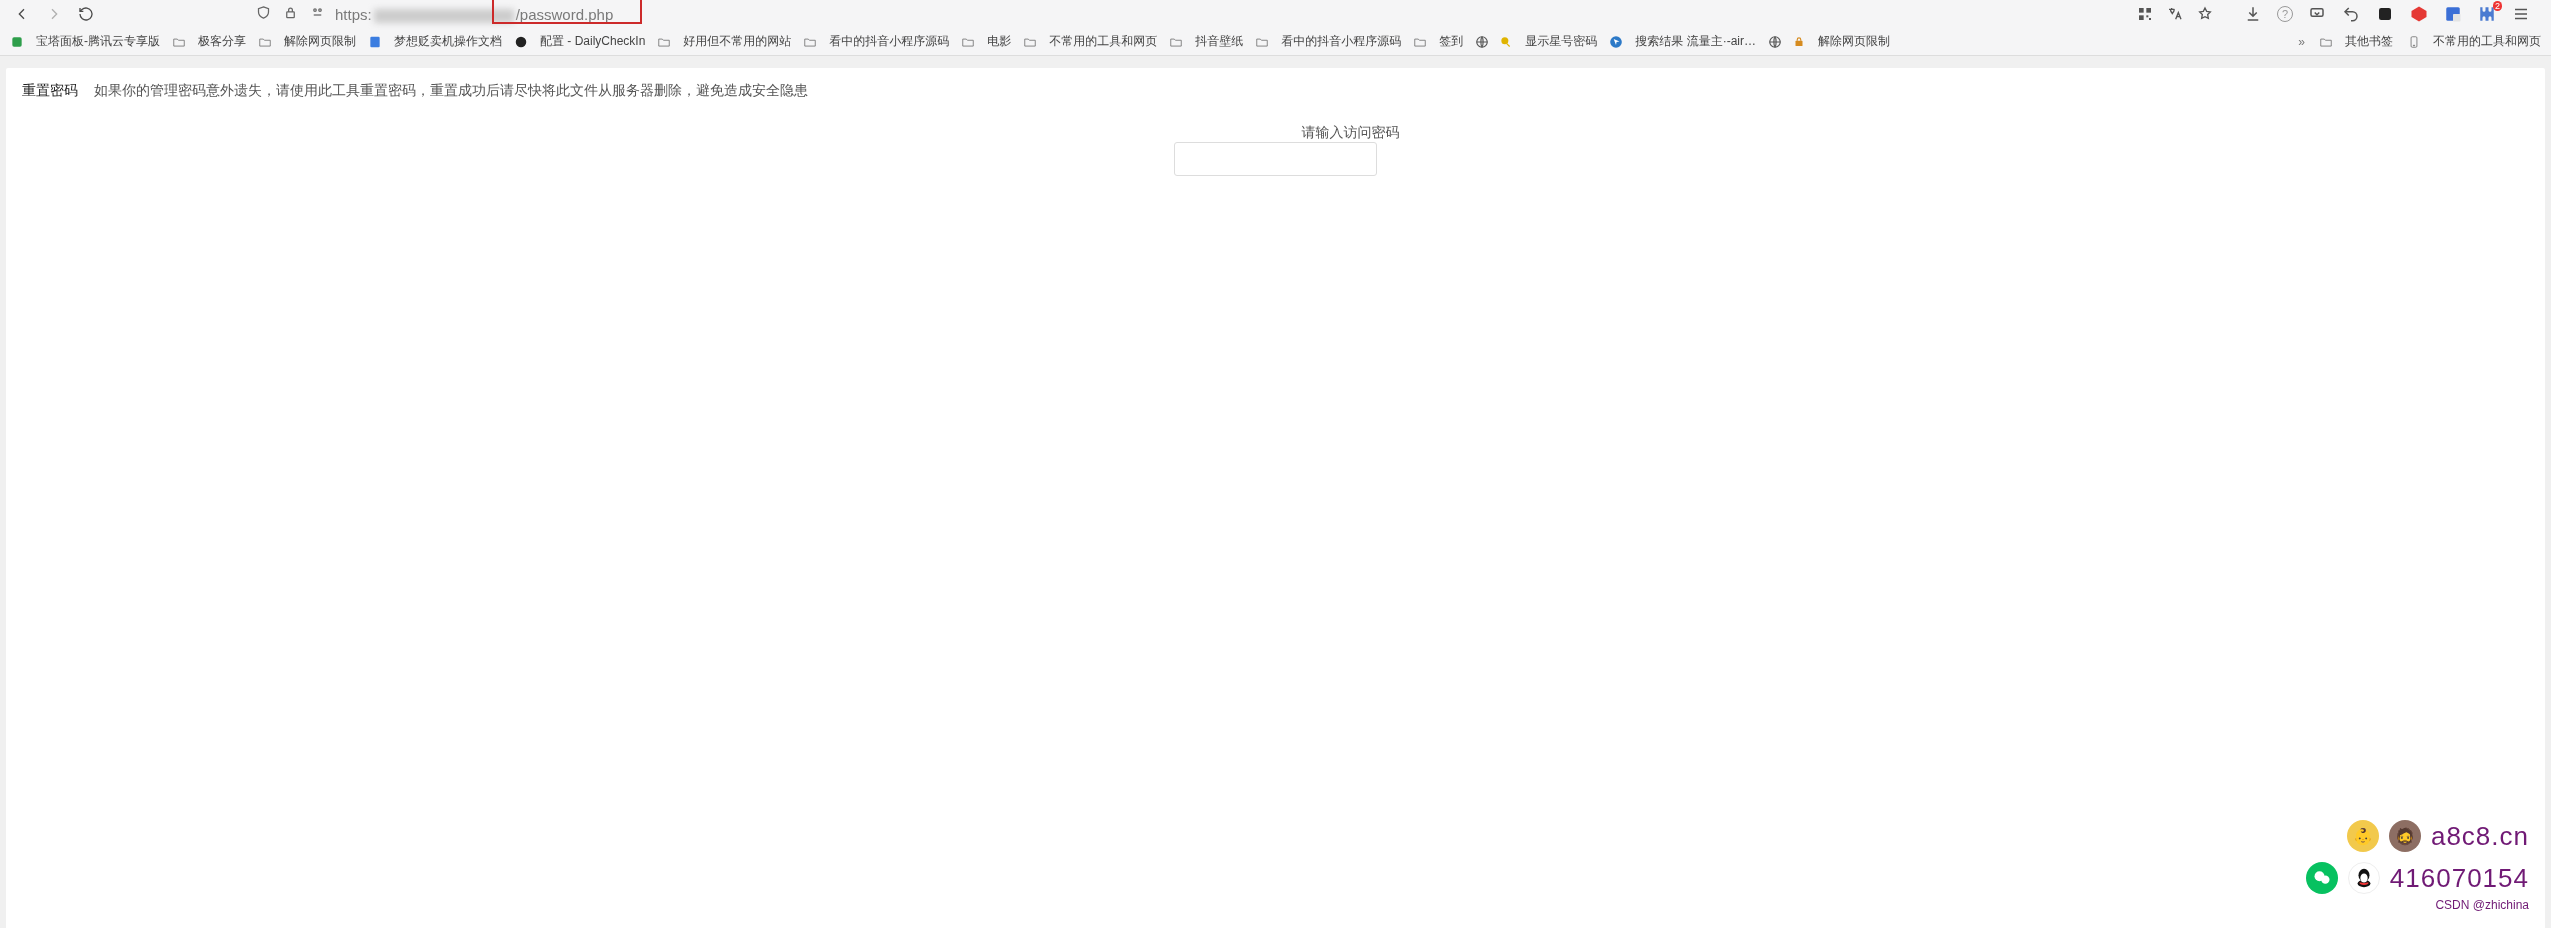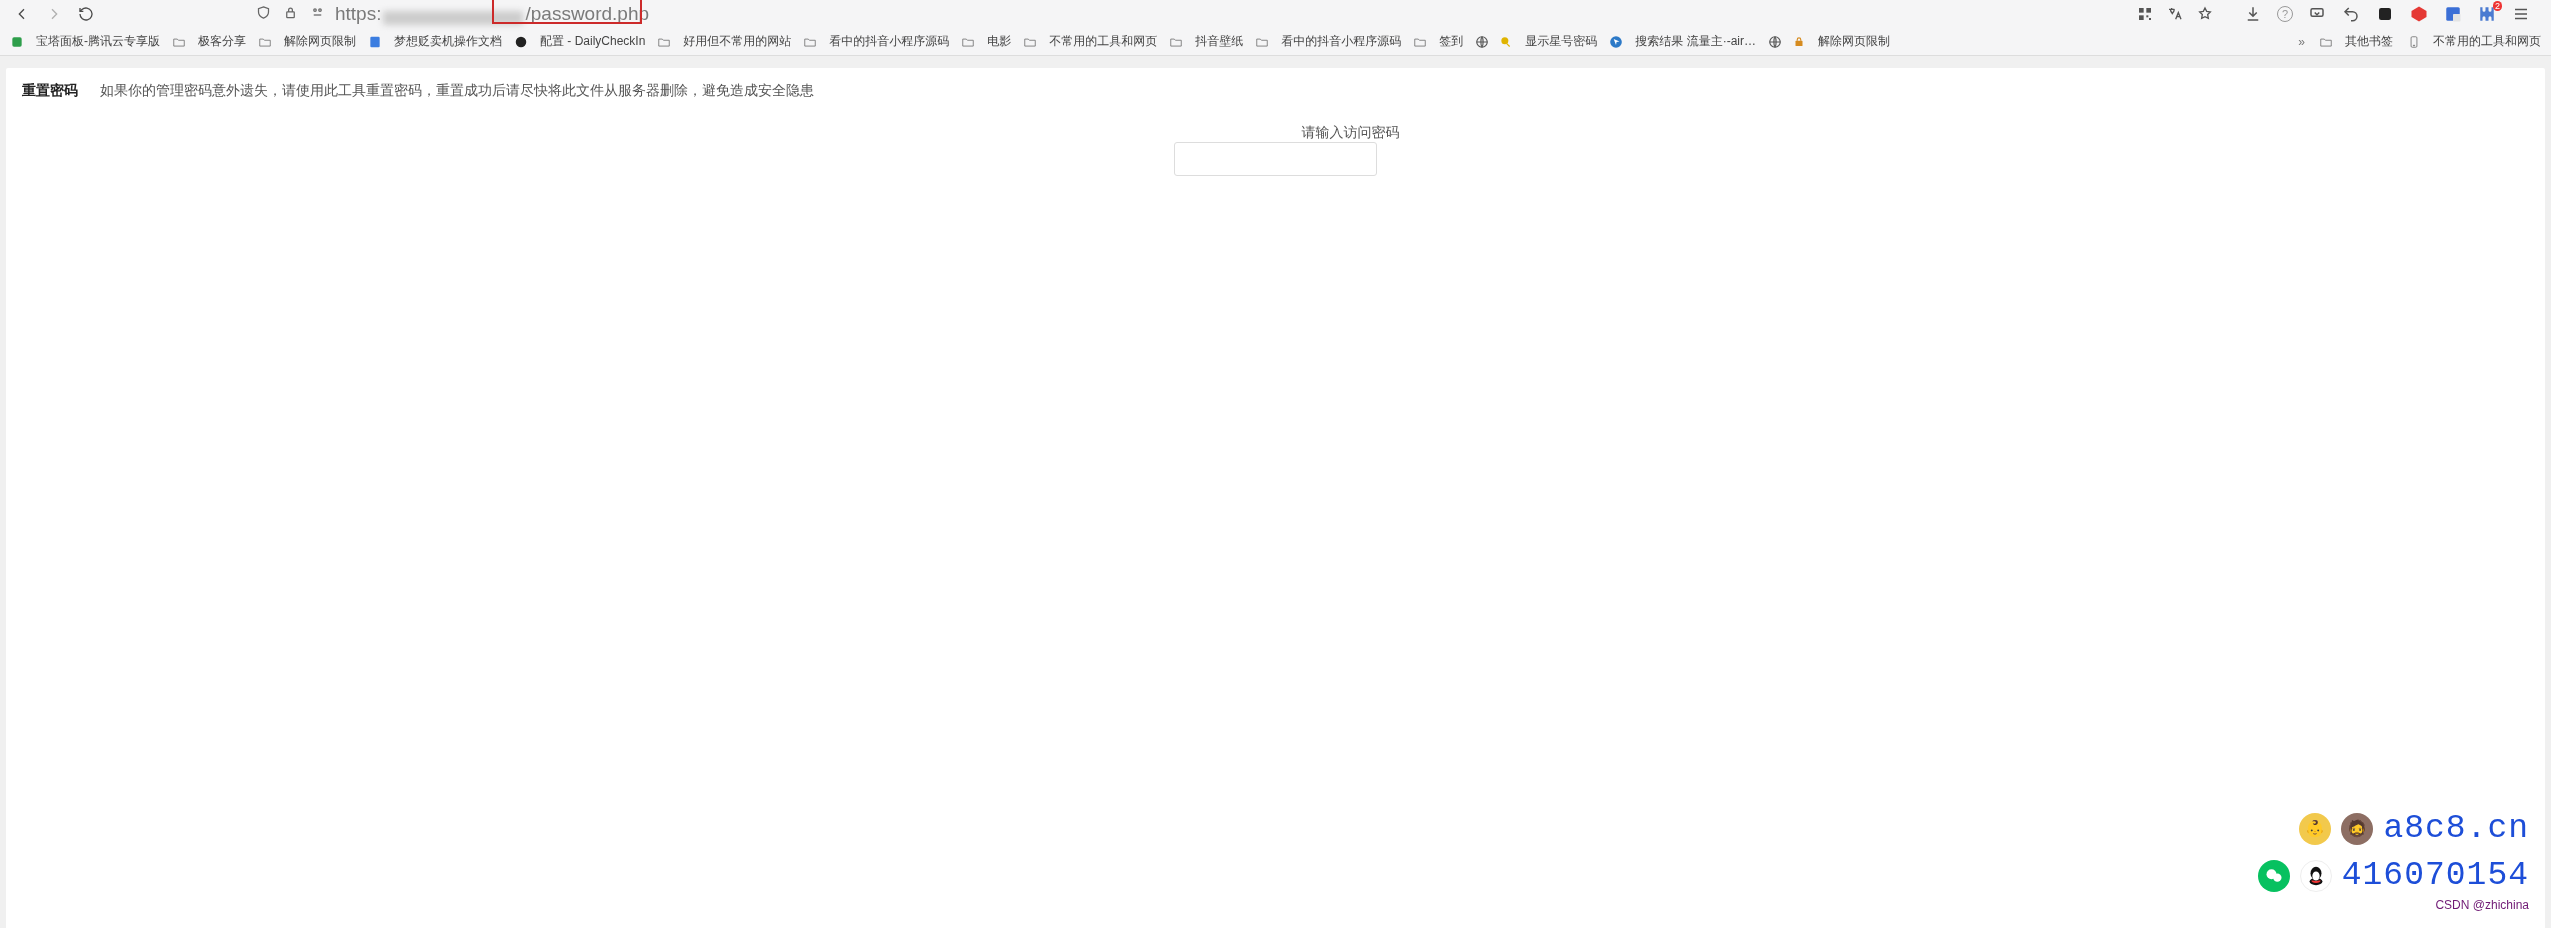--- a/index.html
+++ b/index.html
@@ -5,53 +5,53 @@
   * { margin:0; padding:0; box-sizing:border-box; font-family:"Microsoft YaHei","PingFang SC",Arial,sans-serif; }
   body { background:#f0f0f0; width:2551px; height:928px; overflow:hidden; position:relative; }
   
   .nav-row { height:28px; padding:2px 10px; display:flex; align-items:center; background:#f5f5f6; gap:8px; }
   .nav-btn { width:24px; height:24px; display:flex; align-items:center; justify-content:center; color:#666; border-radius:4px; }
   .nav-btn svg { width:16px; height:16px; stroke:#4a4a4a; stroke-width:2; fill:none; }
   .nav-btn.dim svg { stroke:#b0b0b0; }
   .addr-wrap { margin-left:140px; flex:1; display:flex; align-items:center; background:#f5f5f6; height:26px; border-radius:4px; position:relative; }
   .addr-icons { display:flex; align-items:center; gap:12px; padding:0 10px; color:#666; }
   .addr-icons svg { width:15px; height:15px; stroke:#666; stroke-width:2; fill:none; }
-  .addr-text { flex:1; font-size:19px; color:#7a7a7a; display:flex; align-items:flex-end; }
+  .addr-text { flex:1; font-size:15px; color:#7a7a7a; display:flex; align-items:flex-end; }
   .blur { filter:blur(3px); background:#ccc; color:transparent; width:140px; height:14px; display:inline-block; margin:0 2px; border-radius:2px;}
   .highlight-box { position:absolute; border:2px solid #cc2a2a; left:246px; top:-4px; width:150px; height:27px;}
   .addr-right { display:flex; gap:14px; padding-right:12px; align-items:center;}
   .addr-right .i { width:16px; height:16px; display:flex; align-items:center; justify-content:center; color:#555;}
   .addr-right svg { width:16px; height:16px; }
   .right-tools { display:flex; gap:14px; align-items:center; padding:0 10px;}
   .right-tools .t { width:20px; height:20px; display:flex; align-items:center; justify-content:center; font-size:14px; position:relative;}
   .right-tools svg { width:18px; height:18px; }
   .badge-red  { position:absolute; top:-3px; right:-5px; background:#e33; color:#fff; font-size:9px; padding:0 2px; border-radius:6px;}
   
   .bm-row { height:28px; padding:0 10px; display:flex; align-items:center; background:#f5f5f6; gap:12px; font-size:12px; color:#444; border-bottom:1px solid #ddd;}
   .bm { display:flex; align-items:center; gap:12px; white-space:nowrap; }
   .bm svg { width:14px; height:14px; }
   .folder { fill:none; stroke:#777; stroke-width:1.5; }
   .bm-right { margin-left:auto; display:flex; gap:14px; align-items:center;}
   
   .page { background:#f0f0f0; padding-top:12px;}
   .panel { background:#fff; margin:0 6px; padding:0 0 24px 0; border-radius:2px;}
   .msg { padding:14px 16px; font-size:14px; color:#555;}
-  .msg b { color:#222; font-weight:700; margin-right:22px;}
+  .msg b { color:#222; font-weight:400; margin-right:16px;}
   .form-row { display:flex; align-items:center; margin:10px 0;flex-direction:column;}
   .label { width:272px; text-align:right; padding-right:12px; font-size:14px; color:#555;}
   .input { flex:0 0 1148px; }
   .input input { width:100%; height:34px; border:1px solid #ddd; border-radius:3px; padding:0 10px; font-size:14px;}
   .btn-row { margin-top:22px;}
   .submit { margin-left:272px; width:1148px; height:34px; background:#2d8cf0; color:#fff; border:none; border-radius:3px; font-size:12px; cursor:pointer;}
   
   .float { position:absolute; right:22px; bottom:16px; text-align:right; color:#666; font-size:12px;}
   .flinks { display:flex; flex-direction:column; gap:10px; align-items:flex-end; margin-bottom:4px;}
   .fl { display:flex; align-items:center; gap:10px;}
   .circ { width:32px; height:32px; border-radius:50%; display:flex; align-items:center; justify-content:center; font-size:16px; color:#fff;}
-  .ftxt { font-size:33px; font-family:Liberation Mono, monospace; color:#1d4ed8; letter-spacing:1px;}
+  .ftxt { font-size:26px; font-family:Liberation Sans, sans-serif; color:#701a75; letter-spacing:1px;}
   .wm { font-size:12px; color:#701a75; margin-top:2px;}
 </style>
 </head>
 <body>
 
 <div class="nav-row">
   <div class="nav-btn">
       <svg viewBox="0 0 24 24">
         <path d="M15 5l-7 7 7 7"></path>
       </svg>

